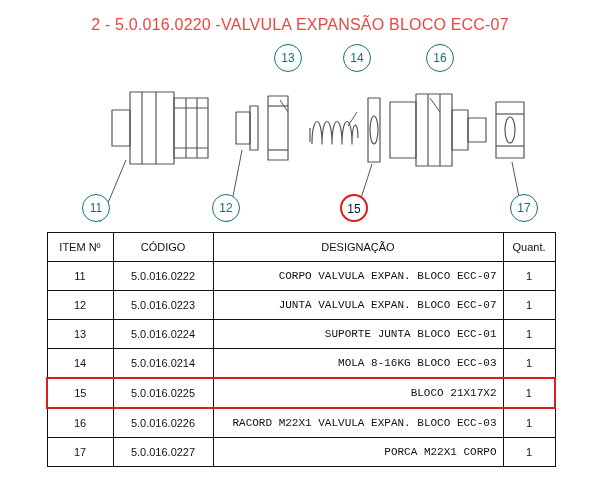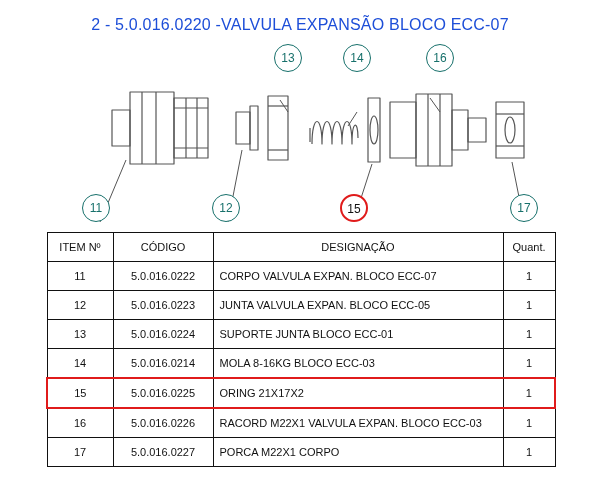--- a/index.html
+++ b/index.html
@@ -23,21 +23,21 @@
 
   
   #title {
     position: absolute;
     top: 16px;
     left: 0;
     width: 600px;
     text-align: center;
     font-size: 16px;
     letter-spacing: 0.2px;
-    color: #1d4ed8;
+    color: #ef4444;
     white-space: nowrap;
   }
 
   
   #diagram {
     position: absolute;
     top: 40px;
     left: 0;
     width: 600px;
     height: 190px;
@@ -92,21 +92,21 @@
     text-align: center;
     font-size: 11px;
   }
   col.c-item { width: 66px; }
   col.c-code { width: 100px; }
   col.c-desig { width: 290px; }
   col.c-qty { width: 52px; }
 
   td.item, td.qty { text-align: center; }
   td.code { text-align: center; padding-left: 10px; }
-  td.desig { text-align: left; padding-left: 8px; }
+  td.desig { text-align: right; padding-left: 8px; font-family: Liberation Mono, monospace; }
 
   tr.row-highlight td {
     border-top: 2px solid #e01b1b;
     border-bottom: 2px solid #e01b1b;
   }
   tr.row-highlight td:first-child { border-left: 2px solid #e01b1b; }
   tr.row-highlight td:last-child { border-right: 2px solid #e01b1b; }
 </style>
 </head>
 <body>
@@ -208,39 +208,39 @@
       <tbody>
         <tr>
           <td class="item">11</td>
           <td class="code">5.0.016.0222</td>
           <td class="desig">CORPO VALVULA EXPAN. BLOCO ECC-07</td>
           <td class="qty">1</td>
         </tr>
         <tr>
           <td class="item">12</td>
           <td class="code">5.0.016.0223</td>
-          <td class="desig">JUNTA VALVULA EXPAN. BLOCO ECC-05</td>
+          <td class="desig">JUNTA VALVULA EXPAN. BLOCO ECC-07</td>
           <td class="qty">1</td>
         </tr>
         <tr>
           <td class="item">13</td>
           <td class="code">5.0.016.0224</td>
           <td class="desig">SUPORTE JUNTA BLOCO ECC-01</td>
           <td class="qty">1</td>
         </tr>
         <tr>
           <td class="item">14</td>
           <td class="code">5.0.016.0214</td>
           <td class="desig">MOLA 8-16KG BLOCO ECC-03</td>
           <td class="qty">1</td>
         </tr>
         <tr class="row-highlight">
           <td class="item">15</td>
           <td class="code">5.0.016.0225</td>
-          <td class="desig">ORING 21X17X2</td>
+          <td class="desig">BLOCO 21X17X2</td>
           <td class="qty">1</td>
         </tr>
         <tr>
           <td class="item">16</td>
           <td class="code">5.0.016.0226</td>
           <td class="desig">RACORD M22X1 VALVULA EXPAN. BLOCO ECC-03</td>
           <td class="qty">1</td>
         </tr>
         <tr>
           <td class="item">17</td>

